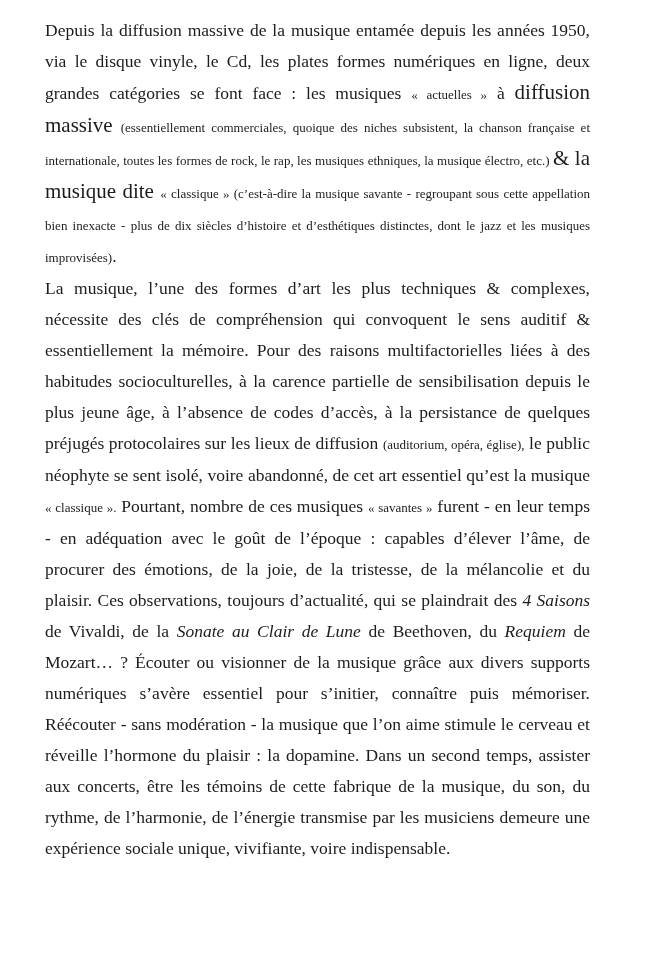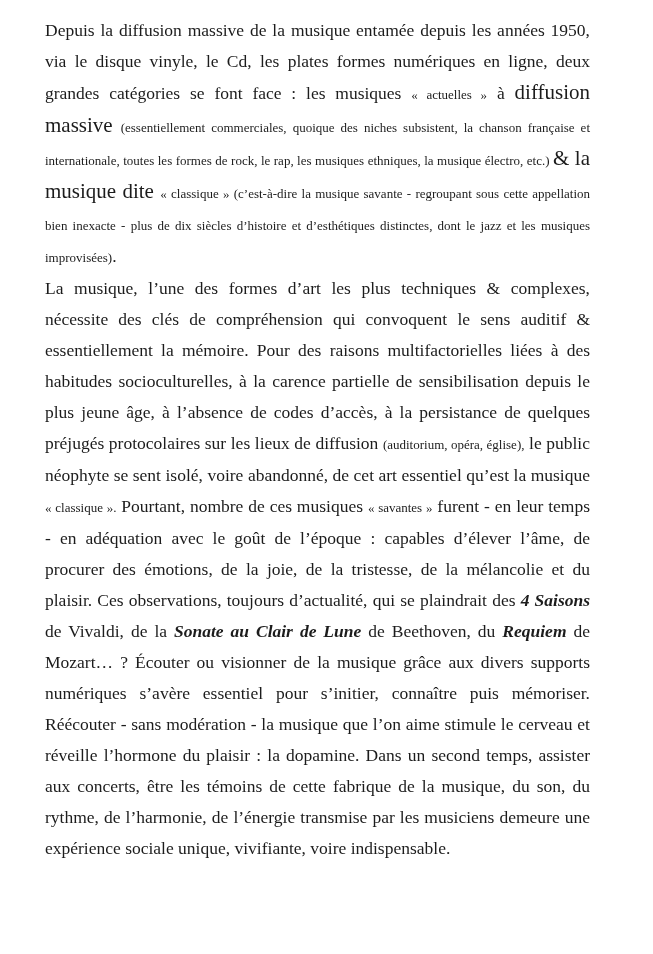--- a/index.html
+++ b/index.html
@@ -25,21 +25,21 @@
     text-align: justify;
     text-align-last: left;
   }
   .para {
     margin: 0;
     padding: 0;
   }
   .run-body   { font-size: 17.5px; }
   .run-small  { font-size: 13px; }
   .run-large  { font-size: 21px; }
-  .run-italic { font-size: 17.5px; font-style: italic; font-weight: bold; }
+  .run-italic { font-size: 17.5px; font-style: italic; }
 </style>
 </head>
 <body>
 
 <div class="page" style="background: rgb(255, 255, 255);">
   <div class="doc-body" style="color: rgb(28, 28, 28);">
       <p class="para"><span class="run-body">Depuis la diffusion massive de la musique entamée depuis les années 1950, via le disque vinyle, le Cd, les plates formes numériques en ligne, deux grandes catégories se font face&nbsp;: les musiques </span><span class="run-small">«&nbsp;actuelles&nbsp;»</span><span class="run-body"> à </span><span class="run-large">diffusion massive </span><span class="run-small">(essentiellement commerciales, quoique des niches subsistent, la chanson française et internationale, toutes les formes de rock, le rap, les musiques ethniques, la musique électro, etc.) </span><span class="run-large">&amp; la musique dite </span><span class="run-small">«&nbsp;classique&nbsp;» (c’est-à-dire la musique savante - regroupant sous cette appellation bien inexacte - plus de dix siècles d’histoire et d’esthétiques distinctes, dont le jazz et les musiques improvisées)</span><span class="run-body">.</span></p>
       <p class="para"><span class="run-body">La musique, l’une des formes d’art les plus techniques &amp; complexes, nécessite des clés de compréhension qui convoquent le sens auditif &amp; essentiellement la mémoire. Pour des raisons multifactorielles liées à des habitudes socioculturelles, à la carence partielle de sensibilisation depuis le plus jeune âge, à l’absence de codes d’accès, à la persistance de quelques préjugés protocolaires sur les lieux de diffusion </span><span class="run-small">(auditorium, opéra, église),</span><span class="run-body"> le public néophyte se sent isolé, voire abandonné, de cet art essentiel qu’est la musique </span><span class="run-small">«&nbsp;classique&nbsp;».</span><span class="run-body"> Pourtant, nombre de ces musiques </span><span class="run-small">«&nbsp;savantes&nbsp;»</span><span class="run-body"> furent - en leur temps - en adéquation avec le goût de l’époque&nbsp;: capables d’élever l’âme, de procurer des émotions, de la joie, de la tristesse, de la mélancolie et du plaisir. Ces observations, toujours d’actualité, qui se plaindrait des </span><span class="run-italic">4 Saisons</span><span class="run-body"> de Vivaldi, de la </span><span class="run-italic">Sonate au Clair de Lune</span><span class="run-body"> de Beethoven, du </span><span class="run-italic">Requiem</span><span class="run-body"> de Mozart…&nbsp;? Écouter ou visionner de la musique grâce aux divers supports numériques s’avère essentiel pour s’initier, connaître puis mémoriser. Réécouter - sans modération - la musique que l’on aime stimule le cerveau et réveille l’hormone du plaisir&nbsp;: la dopamine. Dans un second temps, assister aux concerts, être les témoins de cette fabrique de la musique, du son, du rythme, de l’harmonie, de l’énergie transmise par les musiciens demeure une expérience sociale unique, vivifiante, voire indispensable.</span></p>
     </div>
 </div>

